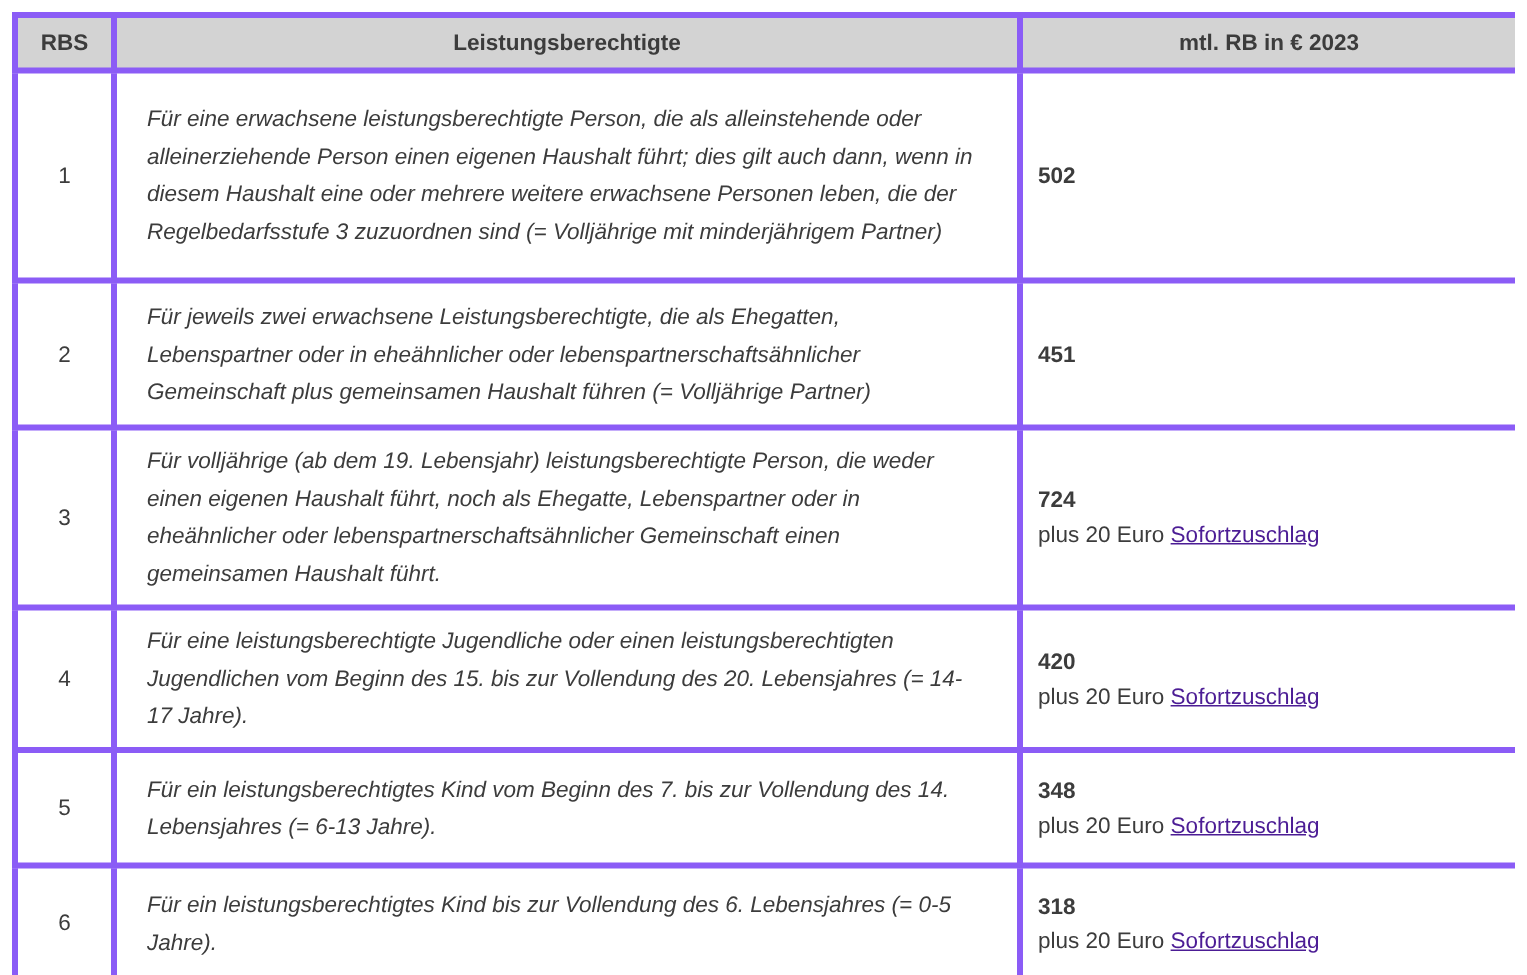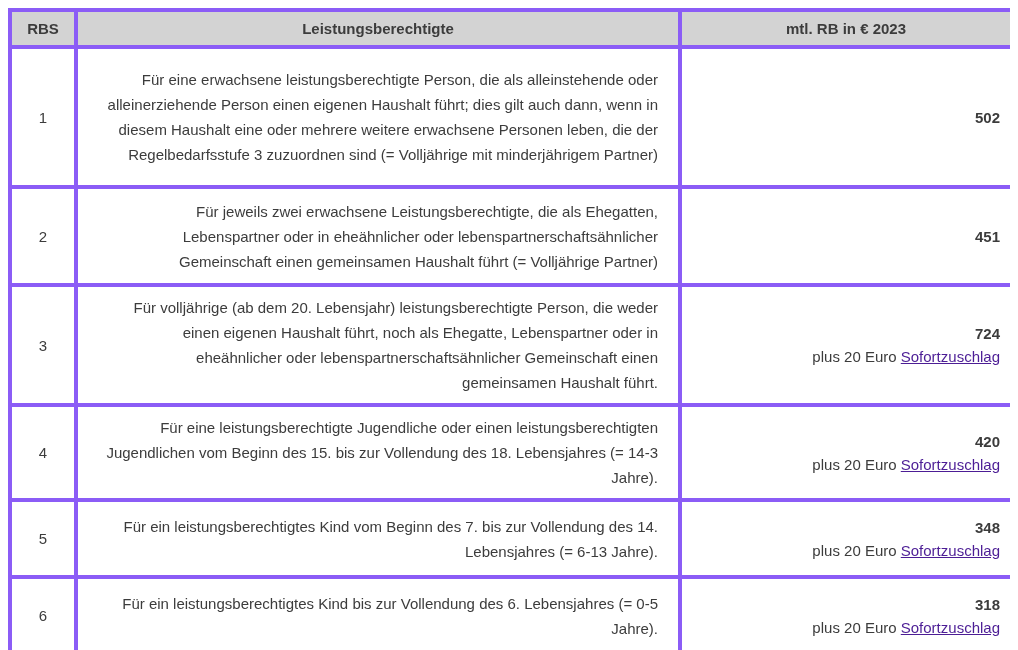--- a/index.html
+++ b/index.html
@@ -36,26 +36,27 @@
   tbody tr:nth-child(3) { height: 116px; }
   tbody tr:nth-child(4) { height: 90px;  }
   tbody tr:nth-child(5) { height: 77px;  }
   tbody tr:nth-child(6) { height: 77px;  }
 
   td.rbs-cell {
     text-align: center;
     padding: 4px;
   }
   td.desc-cell {
-    text-align: right;
+    text-align: left;
     padding: 8px 20px;
     line-height: 25px;
+    font-style: italic;
   }
   td.amount-cell {
-    text-align: right;
+    text-align: left;
     padding: 6px 10px;
     line-height: 23px;
   }
   .amount-value { font-weight: bold; }
 
   .surcharge-line { font-weight: normal; }
   .surcharge-line a {
     color: #4c1d95;
     text-decoration: underline;
     cursor: pointer;
@@ -81,37 +82,37 @@
     <tr data-name="table-row">
       <td class="rbs-cell" data-name="rbs-cell">1</td>
       <td class="desc-cell" data-name="description-cell">Für eine erwachsene leistungsberechtigte Person, die als alleinstehende oder alleinerziehende Person einen eigenen Haushalt führt; dies gilt auch dann, wenn in diesem Haushalt eine oder mehrere weitere erwachsene Personen leben, die der Regelbedarfsstufe 3 zuzuordnen sind (= Volljährige mit minderjährigem Partner)</td>
       <td class="amount-cell" data-name="amount-cell">
         <div class="amount-value" data-name="amount-value">502</div>
 
       </td>
     </tr>
     <tr data-name="table-row">
       <td class="rbs-cell" data-name="rbs-cell">2</td>
-      <td class="desc-cell" data-name="description-cell">Für jeweils zwei erwachsene Leistungsberechtigte, die als Ehegatten, Lebenspartner oder in eheähnlicher oder lebenspartnerschaftsähnlicher Gemeinschaft einen gemeinsamen Haushalt führt (= Volljährige Partner)</td>
+      <td class="desc-cell" data-name="description-cell">Für jeweils zwei erwachsene Leistungsberechtigte, die als Ehegatten, Lebenspartner oder in eheähnlicher oder lebenspartnerschaftsähnlicher Gemeinschaft plus gemeinsamen Haushalt führen (= Volljährige Partner)</td>
       <td class="amount-cell" data-name="amount-cell">
         <div class="amount-value" data-name="amount-value">451</div>
 
       </td>
     </tr>
     <tr data-name="table-row">
       <td class="rbs-cell" data-name="rbs-cell">3</td>
-      <td class="desc-cell" data-name="description-cell">Für volljährige (ab dem 20. Lebensjahr) leistungsberechtigte Person, die weder einen eigenen Haushalt führt, noch als Ehegatte, Lebenspartner oder in eheähnlicher oder lebenspartnerschaftsähnlicher Gemeinschaft einen gemeinsamen Haushalt führt.</td>
+      <td class="desc-cell" data-name="description-cell">Für volljährige (ab dem 19. Lebensjahr) leistungsberechtigte Person, die weder einen eigenen Haushalt führt, noch als Ehegatte, Lebenspartner oder in eheähnlicher oder lebenspartnerschaftsähnlicher Gemeinschaft einen gemeinsamen Haushalt führt.</td>
       <td class="amount-cell" data-name="amount-cell">
         <div class="amount-value" data-name="amount-value">724</div>
         <div class="surcharge-line" data-name="surcharge-line"><span data-name="surcharge-prefix">plus 20 Euro</span> <a data-name="sofortzuschlag-link">Sofortzuschlag</a></div>
       </td>
     </tr>
     <tr data-name="table-row">
       <td class="rbs-cell" data-name="rbs-cell">4</td>
-      <td class="desc-cell" data-name="description-cell">Für eine leistungsberechtigte Jugendliche oder einen leistungsberechtigten Jugendlichen vom Beginn des 15. bis zur Vollendung des 18. Lebensjahres (= 14-3 Jahre).</td>
+      <td class="desc-cell" data-name="description-cell">Für eine leistungsberechtigte Jugendliche oder einen leistungsberechtigten Jugendlichen vom Beginn des 15. bis zur Vollendung des 20. Lebensjahres (= 14-17 Jahre).</td>
       <td class="amount-cell" data-name="amount-cell">
         <div class="amount-value" data-name="amount-value">420</div>
         <div class="surcharge-line" data-name="surcharge-line"><span data-name="surcharge-prefix">plus 20 Euro</span> <a data-name="sofortzuschlag-link">Sofortzuschlag</a></div>
       </td>
     </tr>
     <tr data-name="table-row">
       <td class="rbs-cell" data-name="rbs-cell">5</td>
       <td class="desc-cell" data-name="description-cell">Für ein leistungsberechtigtes Kind vom Beginn des 7. bis zur Vollendung des 14. Lebensjahres (= 6-13 Jahre).</td>
       <td class="amount-cell" data-name="amount-cell">
         <div class="amount-value" data-name="amount-value">348</div>

